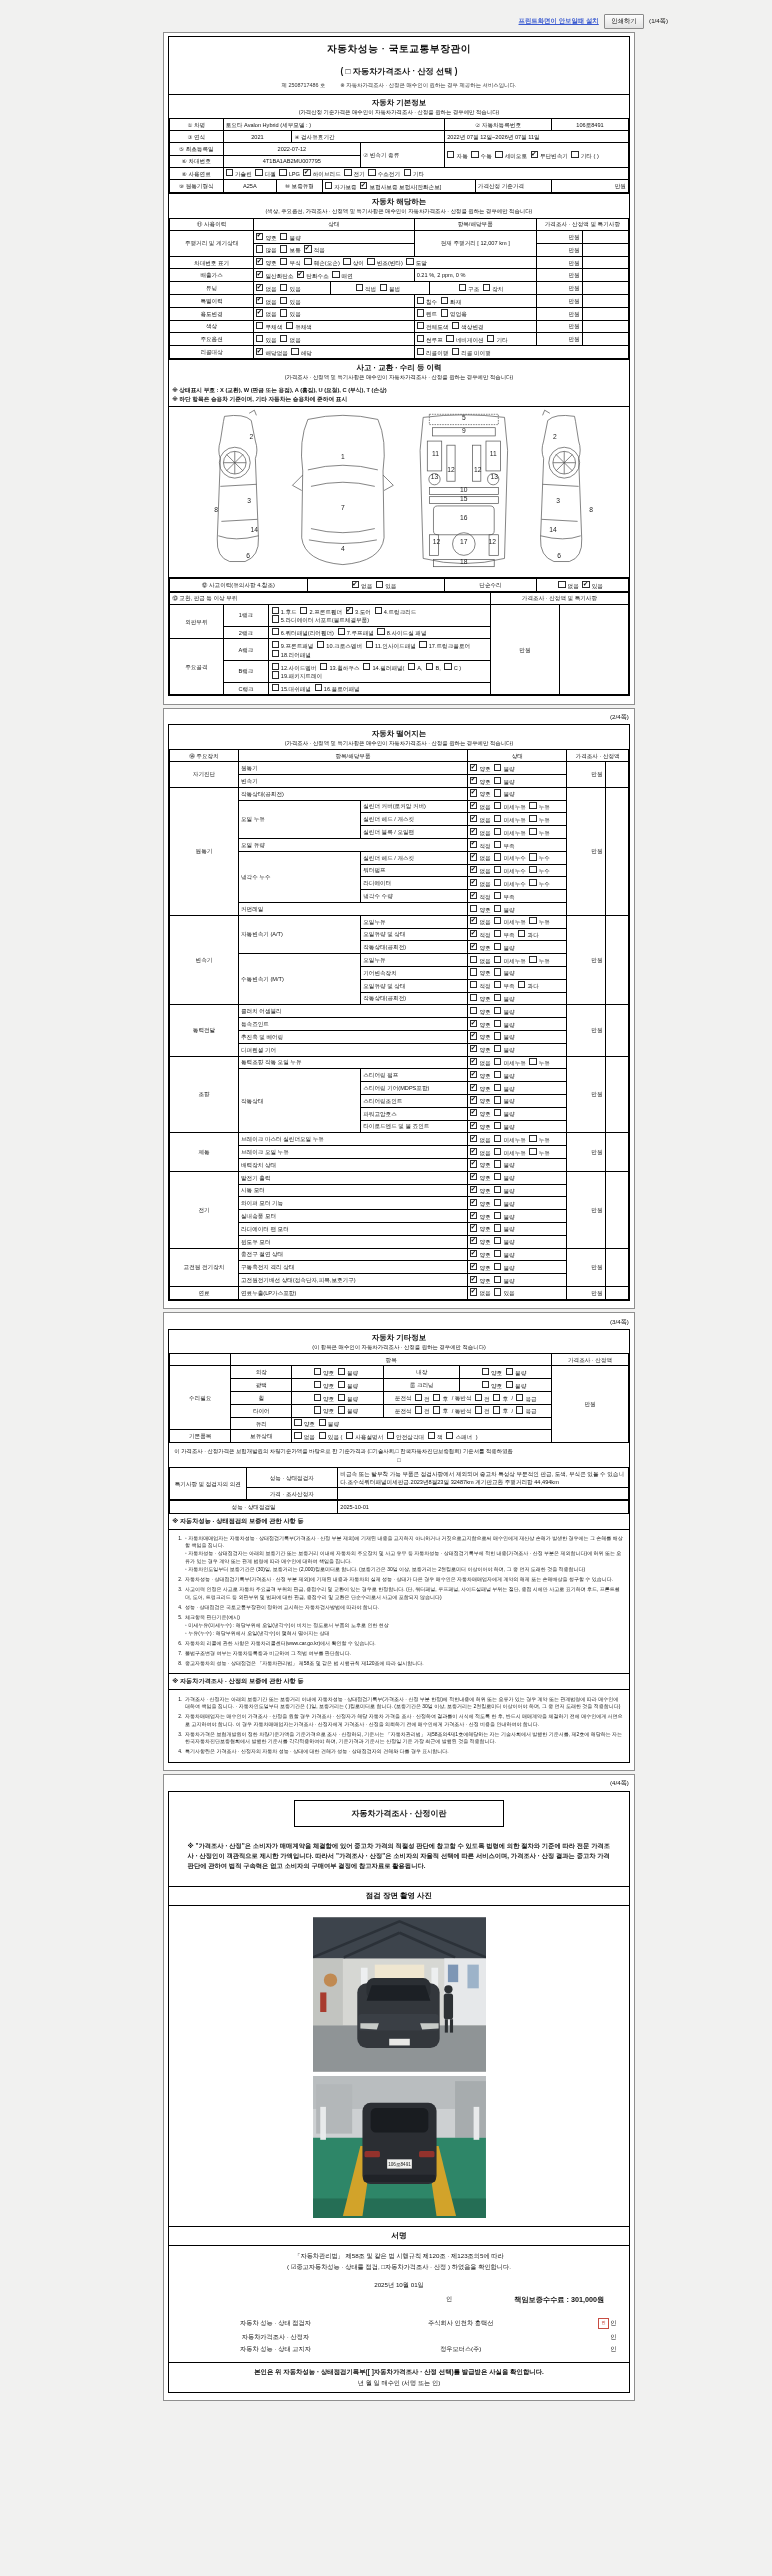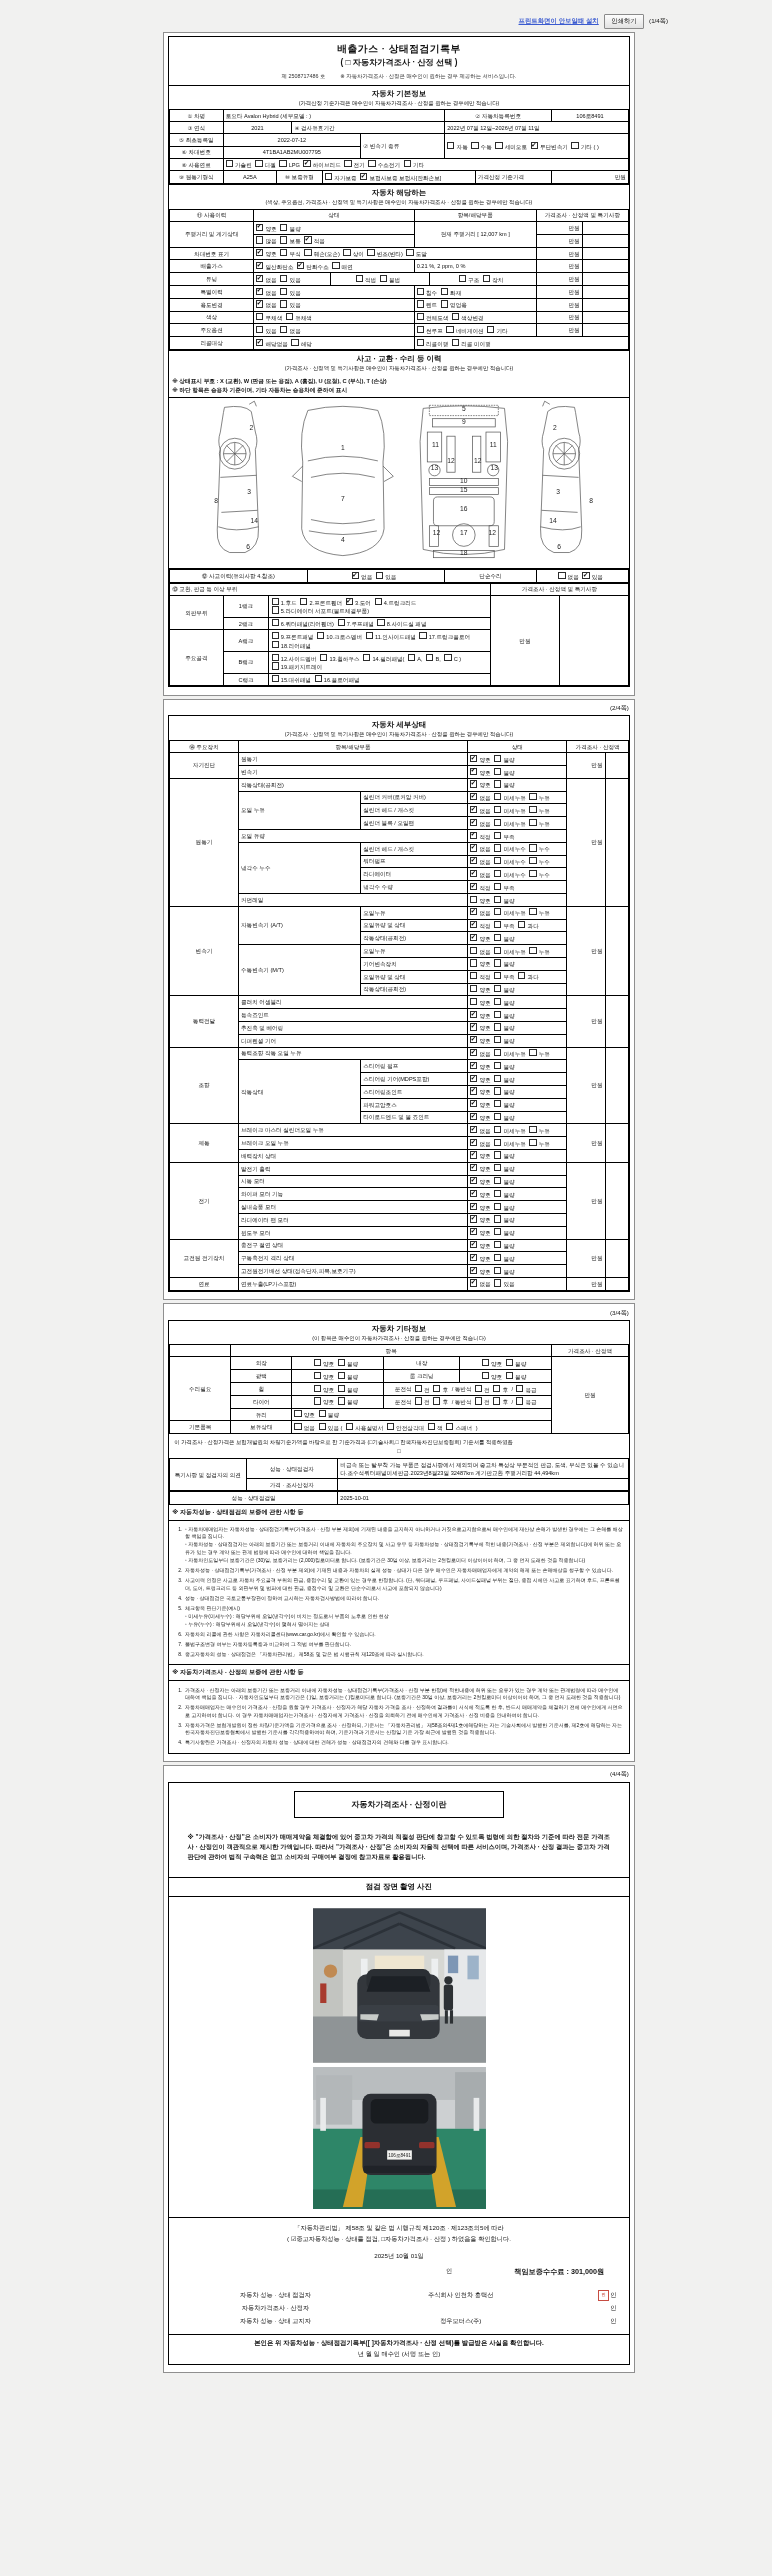--- a/index.html
+++ b/index.html
@@ -7,21 +7,21 @@
   .doc-col{width:472px;margin-left:163px;}
   .toolbar{width:505px;margin-left:163px;display:flex;justify-content:flex-end;align-items:center;gap:5.2px;padding-top:13.4px;height:15.5px;}
   .install-link{color:#3b5bd0;font-weight:bold;font-size:6.4px;text-decoration:underline;cursor:pointer;}
   .print-btn{font-size:6.4px;padding:2.1px 6.2px;border:0.5px solid #8a8a8a;background:linear-gradient(#fdfdfd,#e2e2e2);border-radius:1px;cursor:pointer;font-family:inherit;}
   .page-label{font-size:6.2px;color:#111;}
   .page{background:#fff;border:0.5px solid #8f8f8f;margin-top:3.1px;padding:3.1px 4.1px 7.2px 4.1px;}
   .page-label-row{text-align:right;font-size:6.2px;padding:1.5px 1px 2.1px 0;}
   .form{border:1px solid #000;}
   .hero{padding:6.2px 5.2px 4.1px;text-align:center;}
   .hero-title{font-size:9.8px;font-weight:bold;letter-spacing:0.5px;}
-  .hero-sub{font-size:8.2px;font-weight:bold;margin-top:1px;}
+  .hero-sub{font-size:8.2px;font-weight:bold;margin-top:10px;}
   .hero-meta{font-size:5.4px;color:#333;margin-top:5.2px;}
   .hero-meta .no{margin-right:13.4px;}
   .sec{border-top:1.5px solid #000;}
   .sec-title{font-size:7.5px;font-weight:bold;text-align:center;padding:3.1px 0 0.5px;}
   .sec-sub{font-size:5.4px;text-align:center;padding:0.5px 0 2.6px;}
   table.doc-table{width:100%;border-collapse:collapse;table-layout:fixed;border-top:1px solid #000;border-bottom:1px solid #000;}
   table.doc-table td{border:0.5px solid #000;font-size:5.6px;padding:1.5px 2.1px;vertical-align:middle;word-break:break-all;line-height:1.45;}
   td.c{text-align:center;} td.r{text-align:right;}
   .cbw{display:inline-block;margin:0 3.6px 0 0;white-space:nowrap;}
   .cb{display:inline-block;width:5.2px;height:5.2px;border:0.7px solid #2c2c2c;background:#fff;vertical-align:-0.5px;margin-right:2.1px;position:relative;}
@@ -69,21 +69,21 @@
   <a class="install-link">프린트화면이 안보일때 설치</a>
   <button class="print-btn">인쇄하기</button>
   <span class="page-label">(1/4쪽)</span>
 </div>
 
 <div class="doc-col">
 
   <div class="page">
     <div class="form">
       <div class="hero">
-        <div class="hero-title">배출가스 · 상태점검기록부</div>
+        <div class="hero-title">자동차성능 · 국토교통부장관이</div>
         <div class="hero-sub">( □ 자동차가격조사 · 산정 선택 )</div>
         <div class="hero-meta">
           <span class="no">제 2508717486 호</span>
           <span>※ 자동차가격조사 · 산정은 매수인이 원하는 경우 제공하는 서비스입니다.</span>
         </div>
       </div>
 
       <div class="sec">
         <div class="sec-title">자동차 기본정보</div>
         <div class="sec-sub">(가격산정 기준가격은 매수인이 자동차가격조사 · 산정을 원하는 경우에만 적습니다)</div>
@@ -586,21 +586,21 @@
             </table>
           </div>
       </div>
     </div>
   </div>
 
   <div class="page">
     <div class="page-label-row">(2/4쪽)</div>
     <div class="form">
       <div class="sec" style="border-top:none">
-        <div class="sec-title">자동차 세부상태</div>
+        <div class="sec-title">자동차 떨어지는</div>
         <div class="sec-sub">(가격조사 · 산정액 및 특기사항은 매수인이 자동차가격조사 · 산정을 원하는 경우에만 적습니다)</div>
         <div>
             <table class="doc-table">
               <colgroup>
                 <col style="width: 1.66667%;">
                 <col style="width: 1.66667%;">
                 <col style="width: 1.66667%;">
                 <col style="width: 1.66667%;">
                 <col style="width: 1.66667%;">
                 <col style="width: 1.66667%;">
@@ -1283,20 +1283,21 @@
             <rect x="206" y="146" width="30" height="12" rx="3" fill="#93322c"></rect>
             <rect x="144" y="162" width="48" height="18" fill="#f2f2f0"></rect>
             <text x="168" y="175" font-size="9" text-anchor="middle" fill="#222">106로8491</text>
             <rect x="98" y="192" width="140" height="14" rx="4" fill="#202328"></rect>
           </g>
           <rect x="14" y="60" width="11" height="64" fill="#e8eaeb"></rect>
           <rect x="312" y="60" width="11" height="64" fill="#e8eaeb"></rect>
         </svg>
       </div>
 
+      <div class="sign-title">서명</div>
       <div class="sign-body">
         <div class="sign-line">「자동차관리법」 제58조 및 같은 법 시행규칙 제120조 · 제123조의5에 따라</div>
         <div class="sign-line">( ☑중고자동차성능 · 상태를 점검, □자동차가격조사 · 산정 ) 하였음을 확인합니다.</div>
         <div class="sign-date">2025년 10월 01일</div>
         <div class="fee-row">
           <span>인</span>
           <span class="fee">책임보증수수료 : 301,000원</span>
         </div>
         <div class="sign-rows">
             <div class="sign-row">

